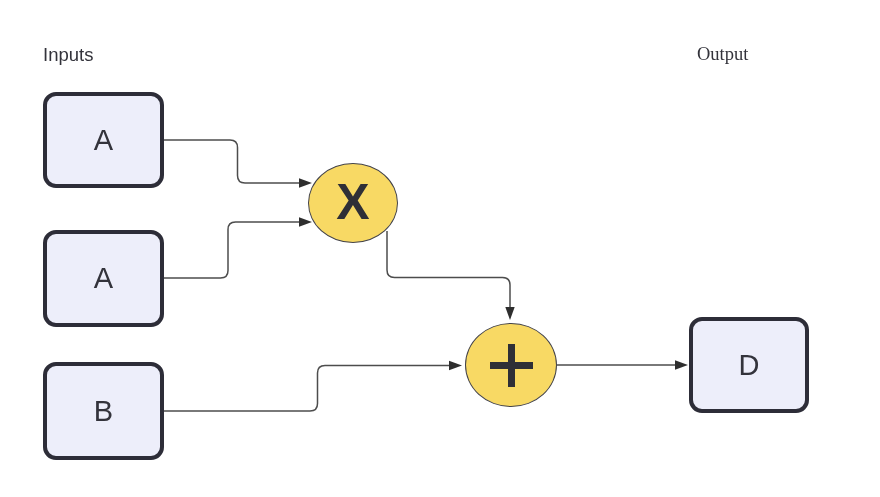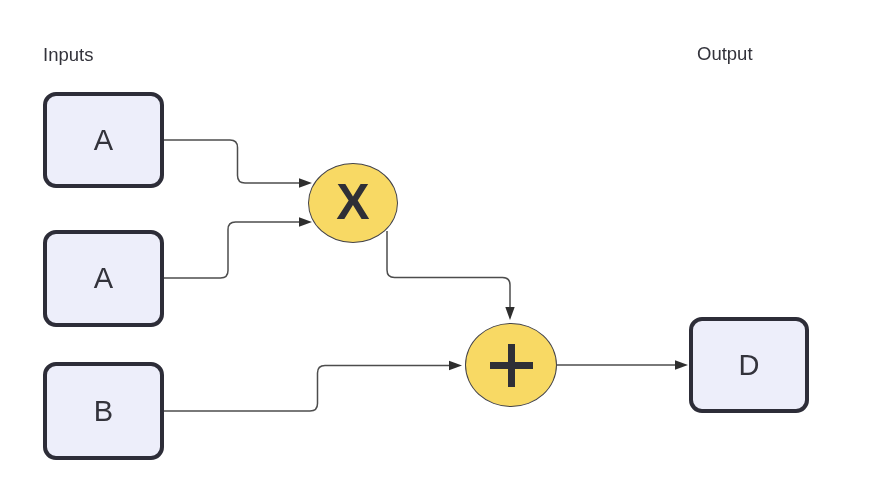--- a/index.html
+++ b/index.html
@@ -10,21 +10,21 @@
     font-family: "Liberation Sans", sans-serif;
     overflow: hidden;
   }
   .section-label {
     position: absolute;
     font-size: 18.5px;
     line-height: 22px;
     color: var(--text-color, #33333b);
   }
   #label-inputs { left: 43px; top: 44px; }
-  #label-output { left: 697px; top: 43px; }
+  #label-output { left: 697px; top: 43px; font-family: Liberation Serif, serif; }
 
   .rect-node {
     position: absolute;
     width: 121px;
     height: 97px;
     background: var(--node-fill, #edeefa);
     border: 4.5px solid var(--node-stroke, #2d2d38);
     border-radius: 13px;
     display: flex;
     align-items: center;

